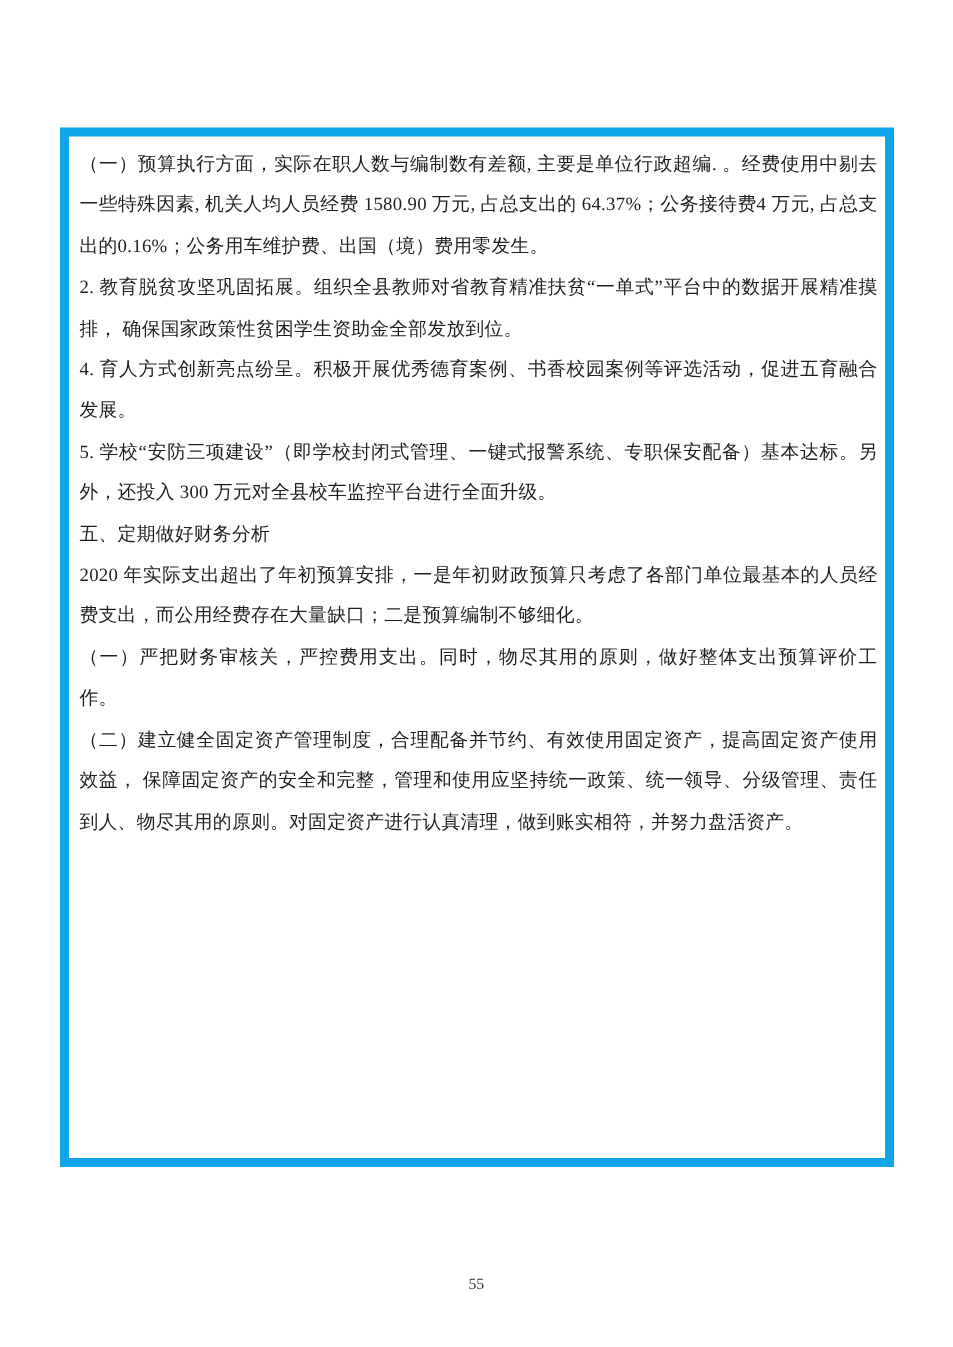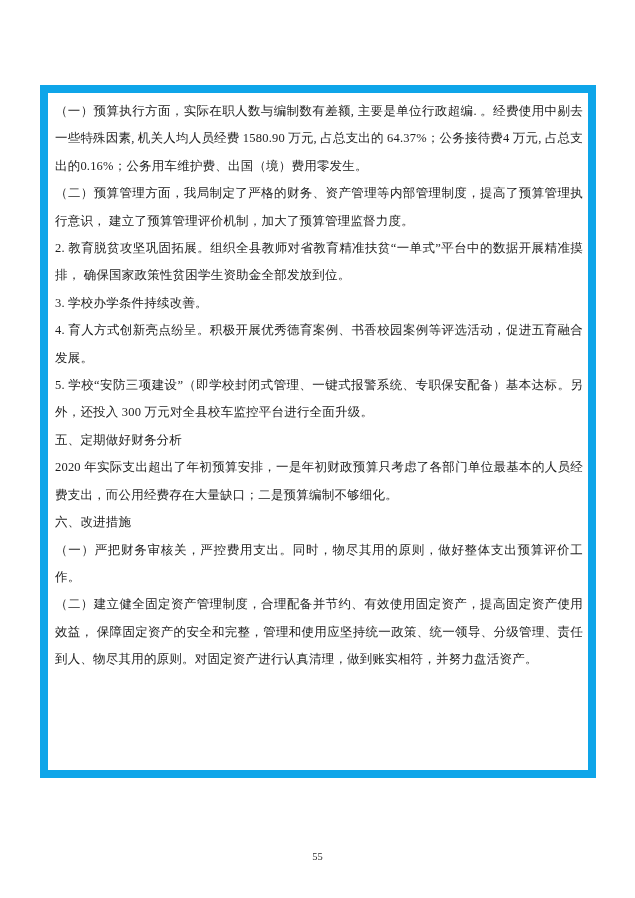--- a/index.html
+++ b/index.html
@@ -15,21 +15,21 @@
     font-family: "Liberation Serif", "DejaVu Serif", serif;
     color: #1d1d1d;
     overflow: hidden;
   }
   .content-box {
     position: absolute;
     left: 40px;
     top: 85px;
     width: 556px;
     height: 693px;
-    border: 8px solid #0ea5e9;
+    border: 6px solid #0ea5e9;
     box-sizing: border-box;
     padding: 5px 5px 0 7px;
     overflow: hidden;
   }
   .para {
     margin: 0;
     font-size: 12.5px;
     line-height: 27.4px;
     text-align: justify;
     letter-spacing: 0.2px;
@@ -45,27 +45,24 @@
     color: #2a2a2a;
   }
 </style>
 </head>
 <body>
 
 <div class="page">
 
   <div class="content-box">
     <p class="para">（一）预算执行方面，实际在职人数与编制数有差额, 主要是单位行政超编. 。经费使用中剔去一些特殊因素, 机关人均人员经费 1580.90 万元, 占总支出的 64.37%；公务接待费4 万元, 占总支出的0.16%；公务用车维护费、出国（境）费用零发生。</p>
-    <p class="para">（二）预算管理方面，我局制定了严格的财务、资产管理等内部管理制度，提高了预算管理执行意识， 建立了预算管理评价机制，加大了预算管理监督力度。</p>
     <p class="para">2. 教育脱贫攻坚巩固拓展。组织全县教师对省教育精准扶贫“一单式”平台中的数据开展精准摸排， 确保国家政策性贫困学生资助金全部发放到位。</p>
-    <p class="para">3. 学校办学条件持续改善。</p>
     <p class="para">4. 育人方式创新亮点纷呈。积极开展优秀德育案例、书香校园案例等评选活动，促进五育融合发展。</p>
     <p class="para">5.  学校“安防三项建设”（即学校封闭式管理、一键式报警系统、专职保安配备）基本达标。另外，还投入 300 万元对全县校车监控平台进行全面升级。</p>
     <p class="para">五、定期做好财务分析</p>
     <p class="para">2020 年实际支出超出了年初预算安排，一是年初财政预算只考虑了各部门单位最基本的人员经费支出，而公用经费存在大量缺口；二是预算编制不够细化。</p>
-    <p class="para">六、改进措施</p>
     <p class="para">（一）严把财务审核关，严控费用支出。同时，物尽其用的原则，做好整体支出预算评价工作。</p>
     <p class="para">（二）建立健全固定资产管理制度，合理配备并节约、有效使用固定资产，提高固定资产使用效益， 保障固定资产的安全和完整，管理和使用应坚持统一政策、统一领导、分级管理、责任到人、物尽其用的原则。对固定资产进行认真清理，做到账实相符，并努力盘活资产。</p>
   </div>
 
   <div class="page-number">55</div>
 
 </div>
 
 </body></html>

